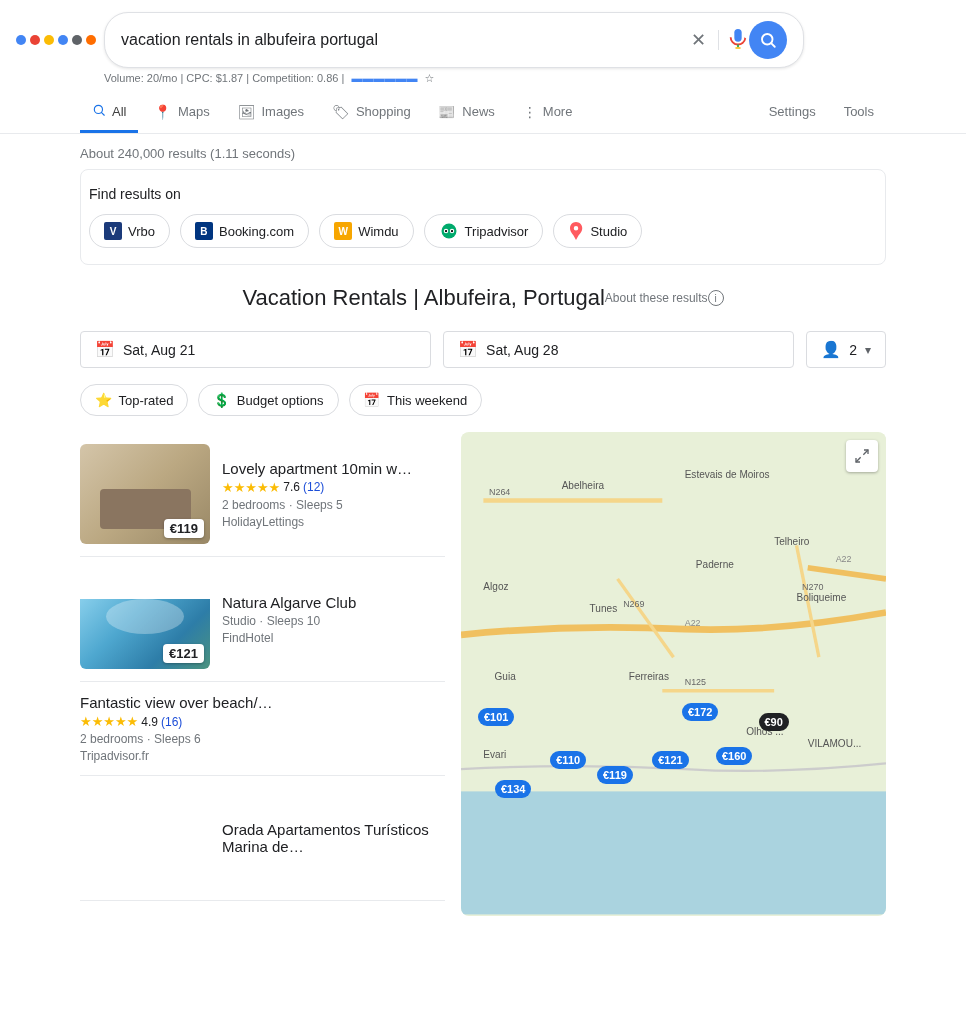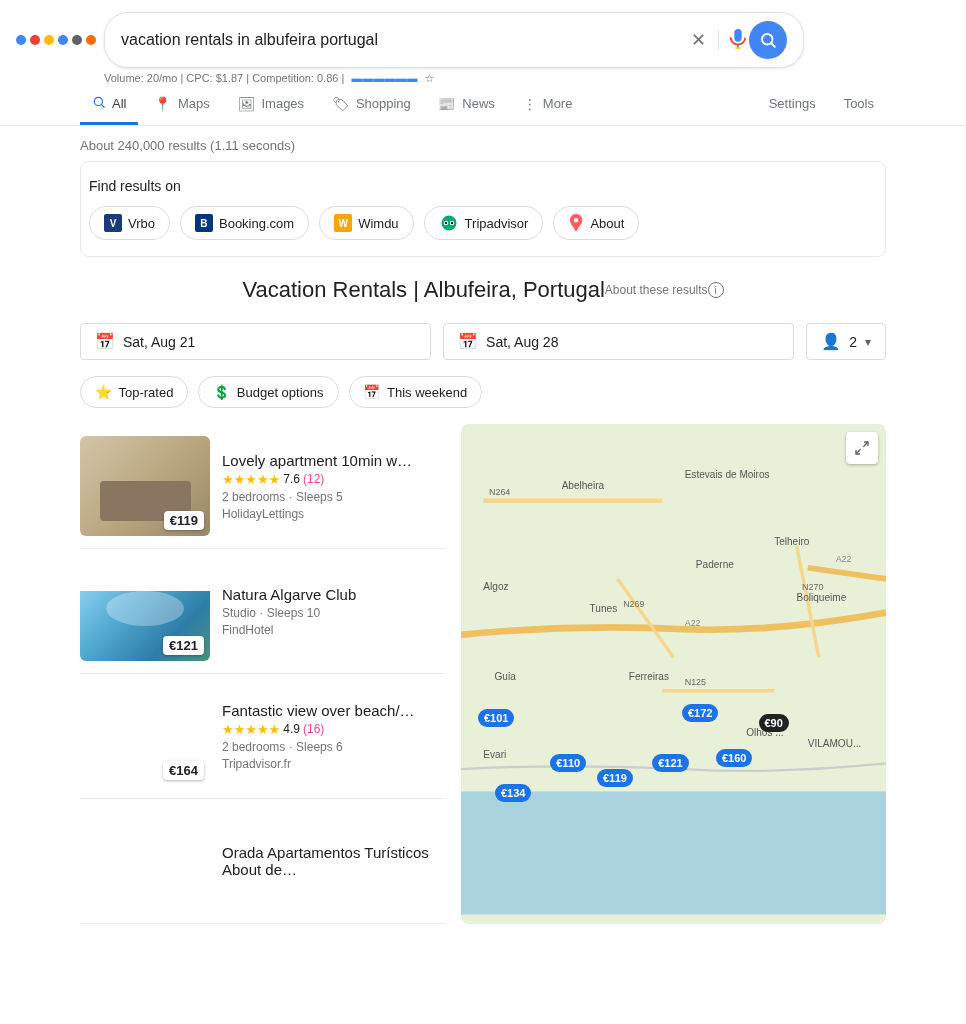--- a/index.html
+++ b/index.html
@@ -80,21 +80,21 @@
       background: #4285F4;
       border-radius: 50%;
       display: flex; align-items: center; justify-content: center;
       cursor: pointer;
     }
 
     .search-meta {
       font-size: 11px;
       color: #70757a;
       margin-left: 88px;
-      margin-bottom: 0;
+      margin-bottom: 8px;
     }
 
     
     .nav-tabs {
       display: flex;
       align-items: center;
       border-bottom: 1px solid #e8eaed;
       padding: 0 80px;
       gap: 4px;
     }
@@ -297,21 +297,21 @@
       font-weight: 500;
       color: #202124;
     }
     .stars-row {
       display: flex;
       align-items: center;
       gap: 3px;
       font-size: 12px;
     }
     .stars { color: #FBBC05; font-size: 13px; }
-    .review-count { color: #ec4899; }
+    .review-count { color: #1d4ed8; }
     .result-details { font-size: 12px; color: #70757a; }
     .result-source { font-size: 12px; color: #70757a; }
 
     
     .map-area {
       flex: 1;
       position: relative;
       border-radius: 8px;
       overflow: hidden;
       margin-left: 16px;
@@ -500,21 +500,21 @@
       </span>
       <span>Tripadvisor</span>
     </div>
 
     <div class="site-chip">
       <span class="chip-icon" style="color:#FF5A5F; font-size:16px; display:inline-flex; align-items:center;">
         <svg width="16" height="18" viewBox="0 0 32 36" fill="#FF5A5F">
           <path d="M16 0C9 0 4 5.5 4 12.5c0 4.5 2.5 9 7 14.5L16 36l5-9C26 21.5 28.5 17 28.5 12.5 28.5 5.5 23 0 16 0zm0 17a4.5 4.5 0 110-9 4.5 4.5 0 010 9z"></path>
         </svg>
       </span>
-      <span>About</span>
+      <span>Studio</span>
     </div>
   </div>
 </div>
 
 <div class="rentals-section">
   <div class="rentals-header">
     <h2 class="rentals-title">Vacation Rentals | Albufeira, Portugal</h2>
     <div class="about-results">
       <span>About these results</span>
       <div class="info-circle">i</div>
@@ -587,44 +587,38 @@
           </div>
         </div>
         <div class="result-info">
           <div class="result-name">Natura Algarve Club</div>
           <div class="result-details">Studio · Sleeps 10</div>
           <div class="result-source">FindHotel</div>
         </div>
       </div>
 
       <div class="result-card">
-        <div class="result-img-wrap">
-          <div class="img-beach"></div>
-          <div class="price-badge">
-            <span>€164</span>
-          </div>
-        </div>
         <div class="result-info">
           <div class="result-name">Fantastic view over beach/…</div>
           <div class="stars-row">
             <span class="stars">★★★★★</span>
             <span>4.9</span>
             <span class="review-count">(16)</span>
           </div>
           <div class="result-details">2 bedrooms · Sleeps 6</div>
           <div class="result-source">Tripadvisor.fr</div>
         </div>
       </div>
 
       <div class="result-card">
         <div class="result-img-wrap">
           <div class="img-marina"></div>
         </div>
         <div class="result-info">
-          <div class="result-name">Orada Apartamentos Turísticos About de…</div>
+          <div class="result-name">Orada Apartamentos Turísticos Marina de…</div>
         </div>
       </div>
 
     </div>
 
     <div class="map-area">
       
       <svg width="100%" height="100%" viewBox="0 0 380 430" style="background:#e8f0d8;">
 
         <rect x="0" y="310" width="380" height="120" fill="#aad3df"></rect>

